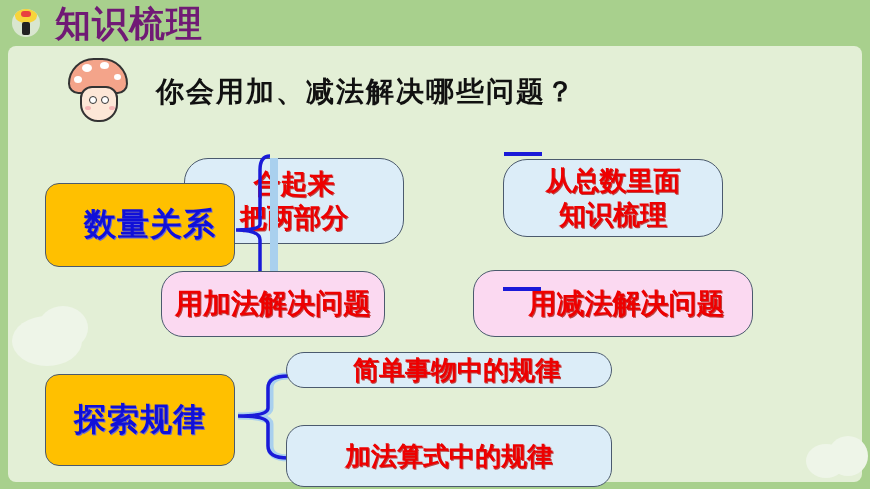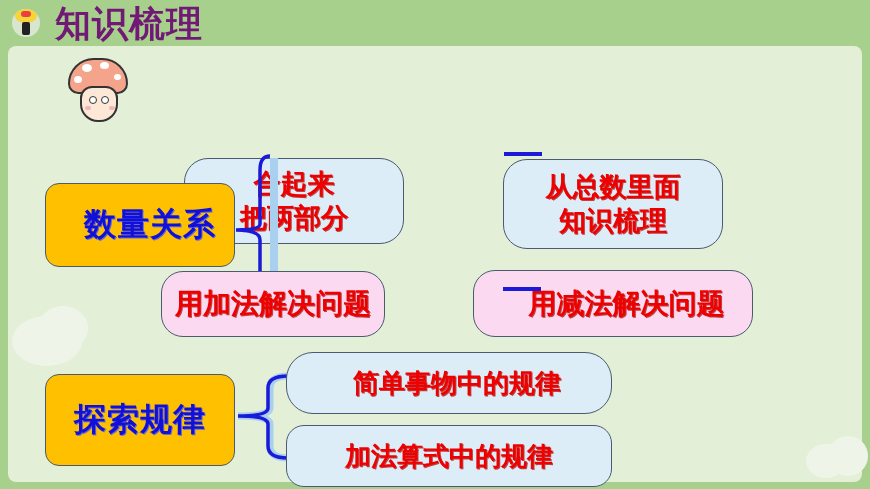--- a/index.html
+++ b/index.html
@@ -114,20 +114,21 @@
     <div class="dot" style="left:32px;top:6px;width:9px;height:7px;"></div>
     <div class="dot" style="left:6px;top:20px;width:8px;height:7px;"></div>
     <div class="dot" style="left:46px;top:18px;width:7px;height:6px;"></div>
     <div class="face">
       <div class="eye" style="left:7px;"></div>
       <div class="eye" style="left:19px;"></div>
       <div class="cheek" style="left:3px;"></div>
       <div class="cheek" style="left:27px;"></div>
     </div>
   </div>
+  <div class="question-text">你会用加、减法解决哪些问题？</div>
 </div>
 
 <div class="box box-blue" style="left:184px;top:158px;width:220px;height:86px;">
   <div>
     <div>合起来</div>
     <div>把两部分</div>
   </div>
 </div>
 
 <div class="box box-category" style="left:45px;top:183px;width:190px;height:84px;padding-left:20px;">
@@ -137,40 +138,40 @@
 <div class="light-line" style="left:270px;top:158px;width:8px;height:150px;"></div>
 <svg class="brace" style="left:232px;top:150px;" width="40" height="130" viewBox="0 0 40 130">
   <path d="M38 6 Q28 6 28 20 L28 74 Q28 80 4 80 Q28 80 28 90 L28 124" fill="none" stroke="#1a1ad8" stroke-width="3.5"></path>
 </svg>
 
 <div class="box box-pink" style="left:161px;top:271px;width:224px;height:66px;">
   <span>用加法解决问题</span>
 </div>
 
 <div class="blue-line" style="left:504px;top:152px;width:38px;height:4px;"></div>
-<div class="box box-blue" style="left:503px;top:159px;width:220px;height:90px;">
+<div class="box box-blue" style="left:503px;top:159px;width:220px;height:78px;">
   <div>
     <div>从总数里面</div>
     <div>知识梳理</div>
   </div>
 </div>
 
 <div class="box box-pink" style="left:473px;top:270px;width:280px;height:67px;padding-left:27px;">
   <span>用减法解决问题</span>
 </div>
 <div class="blue-line" style="left:503px;top:287px;width:38px;height:4px;"></div>
 
 <div class="box box-category" style="left:45px;top:374px;width:190px;height:92px;">
   <span>探索规律</span>
 </div>
 
 <svg class="brace" style="left:234px;top:370px;" width="56" height="92" viewBox="0 0 56 92">
   <path d="M54 6 Q36 6 36 18 L36 38 Q36 46 4 46 Q36 46 36 54 L36 76 Q36 88 54 88" fill="none" stroke="#a9d0ee" stroke-width="7"></path>
   <path d="M54 6 Q34 6 34 18 L34 38 Q34 46 4 46 Q34 46 34 54 L34 76 Q34 88 54 88" fill="none" stroke="#1a1ad8" stroke-width="3.5"></path>
 </svg>
 
-<div class="box box-blue" style="left:286px;top:352px;width:326px;height:62px;border-radius:27px;font-size:26px;padding-left:16px;">
+<div class="box box-blue" style="left:286px;top:352px;width:326px;height:36px;border-radius:27px;font-size:26px;padding-left:16px;">
   <span>简单事物中的规律</span>
 </div>
 
 <div class="box box-blue" style="left:286px;top:425px;width:326px;height:62px;border-radius:18px;font-size:26px;">
   <span>加法算式中的规律</span>
 </div>
 
 </body></html>

